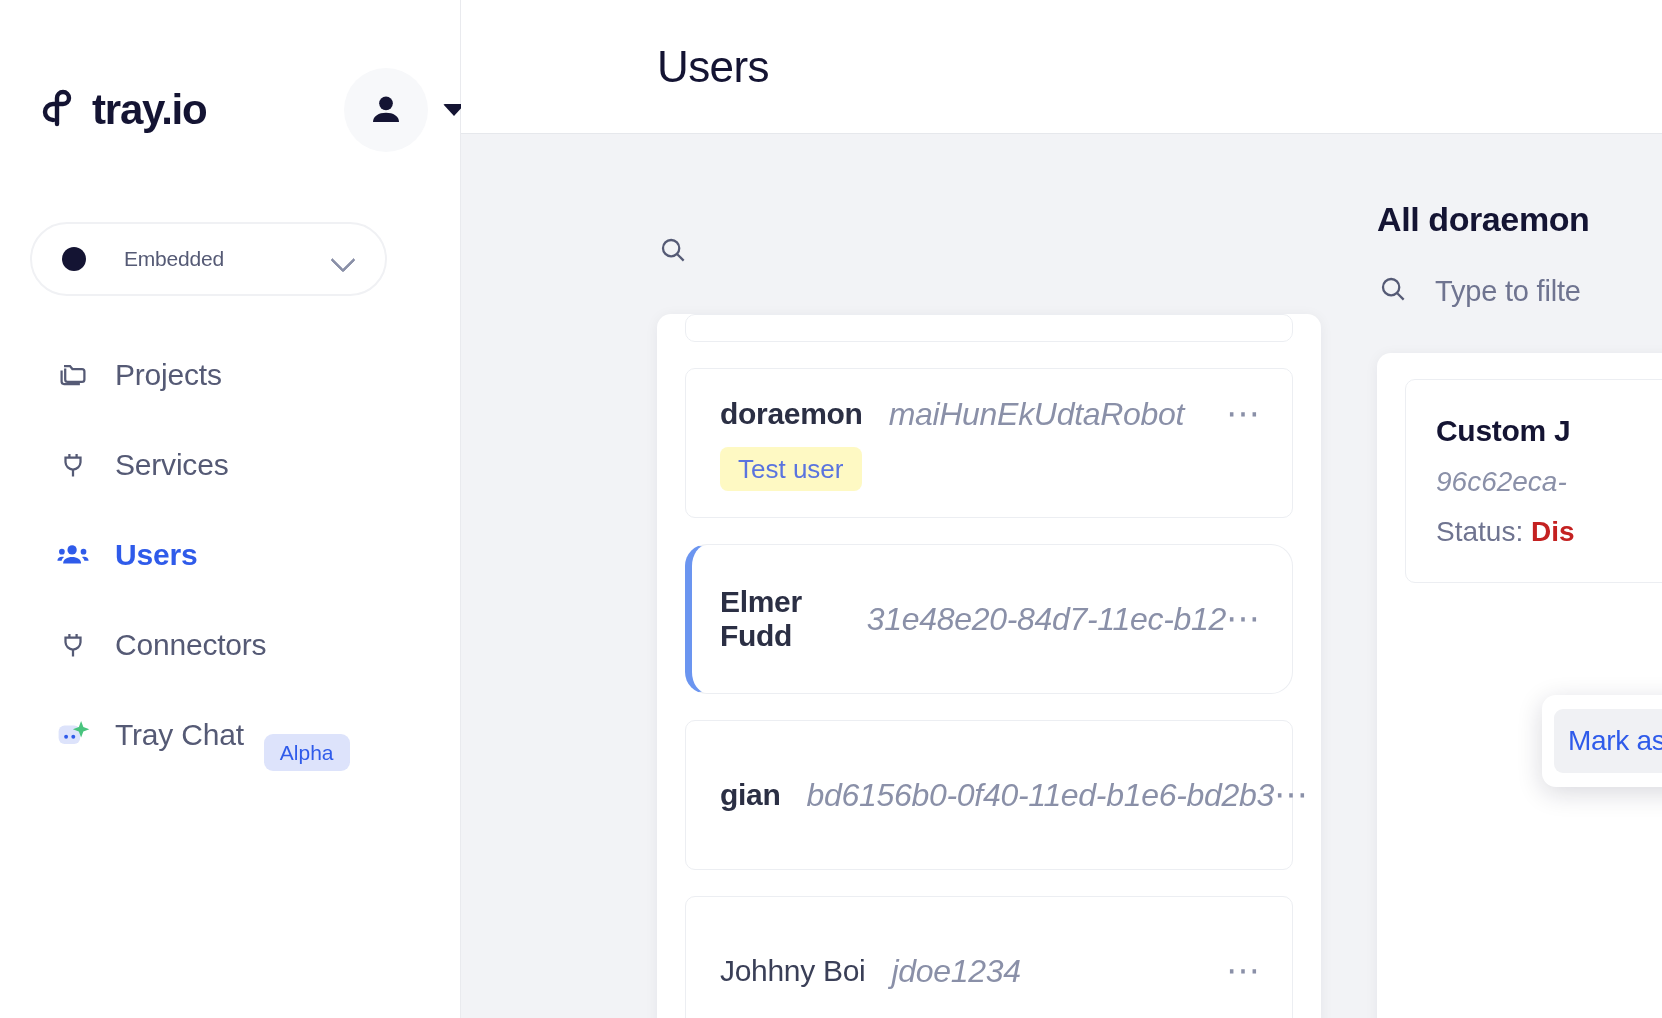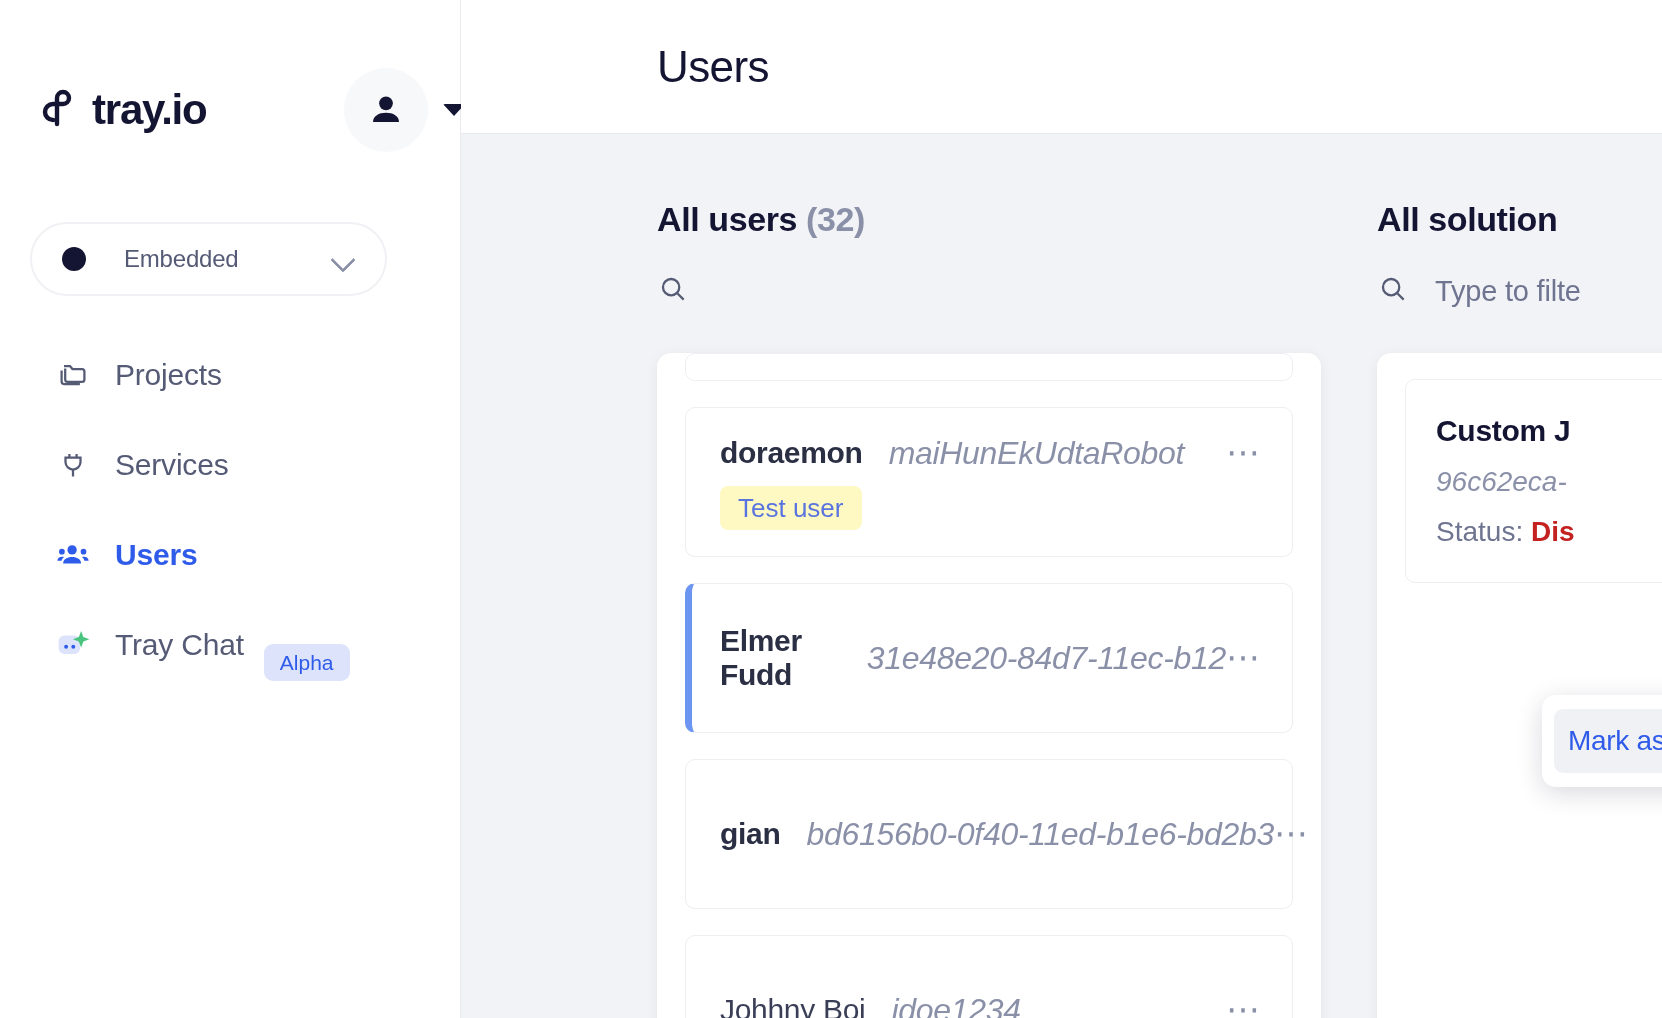--- a/index.html
+++ b/index.html
@@ -82,21 +82,21 @@
     align-items: center;
     padding: 0 30px;
     background: #fff;
   }
   .ws-dot {
     width: 24px; height: 24px; border-radius: 50%;
     background: #141433; flex: 0 0 24px;
   }
   .ws-label {
     margin-left: 38px;
-    font-size: 24px;
+    font-size: 21px;
     color: #555a75;
     font-weight: 400;
     letter-spacing: -0.2px;
   }
   .ws-caret {
     margin-left: auto;
     width: 24px; height: 24px;
     position: relative;
   }
   .ws-caret::after {
@@ -221,21 +221,21 @@
     height: 150px;
     margin-bottom: 26px;
     display: flex;
     flex-direction: column;
     justify-content: center;
     padding-left: 34px;
     padding-right: 20px;
     background: #fff;
   }
   .user-row.partial { height: 28px; margin-top: -26px; }
-  .user-row.selected { border-left: 7px solid #6b95f0; padding-left: 28px; }
+  .user-row.selected { border-left: 7px solid #6b95f0; padding-left: 28px; border-radius: 22px; }
 
   .user-line { display: flex; align-items: center; }
   .user-name {
     font-size: 30px;
     color: #2b2f44;
     font-weight: 700;
     letter-spacing: -0.3px;
   }
   .user-name.light { font-weight: 400; color: #3a3f57; }
   .user-uid {
@@ -370,20 +370,29 @@
             <circle cx="11.4" cy="8.6" r="3.1"></circle>
             <path d="M5.4 17.6c0-2.8 2.7-4.3 6-4.3s6 1.5 6 4.3z"></path>
             <circle cx="4.6" cy="9.8" r="1.9"></circle>
             <circle cx="19" cy="9.8" r="1.9"></circle>
             <path d="M1.6 15.8c0-1.7 1.4-2.6 3-2.6.5 0 1 .1 1.4.2-.9.8-1.4 1.7-1.6 2.4zM22.4 15.8c0-1.7-1.4-2.6-3-2.6-.5 0-1 .1-1.4.2.9.8 1.4 1.7 1.6 2.4z"></path>
           </svg>
         </span>
         <span class="nav-label">Users</span>
       </div>
 
+      <div class="nav-item">
+        <span class="nav-icon">
+          <svg width="36" height="36" viewBox="0 0 24 24" fill="none" stroke="#555a75" stroke-width="1.5">
+            <path d="M7 7h10v3.2A5 5 0 0 1 12 15a5 5 0 0 1-5-4.8z"></path>
+            <path d="M9.6 4.6V7M14.4 4.6V7M12 15v4.6"></path>
+          </svg>
+        </span>
+        <span class="nav-label">Connectors</span>
+      </div>
 
       <div class="nav-item">
         <span class="nav-icon">
           <svg width="36" height="36" viewBox="0 0 24 24">
             <rect x="2.4" y="5.6" width="14.4" height="12.4" rx="4" fill="#dde3fb"></rect>
             <circle cx="7.4" cy="13.2" r="1.3" fill="#2f5bea"></circle>
             <circle cx="12.2" cy="13.2" r="1.3" fill="#2f5bea"></circle>
             <path d="M17.4 2.6l1.5 4 4 1.5-4 1.5-1.5 4-1.5-4-4-1.5 4-1.5z" fill="#49c47e"></path>
           </svg>
         </span>
@@ -396,24 +405,20 @@
 
   <section class="main">
 
     <div class="topbar">
       <h1 class="page-title">Users</h1>
     </div>
 
     <div class="columns">
 
       <div class="col col-users">
-        <div class="col-head">
-          <span>All users</span>
-          <span class="count">(32)</span>
-        </div>
 
         <div class="filter-row">
           <span>
             <svg width="32" height="32" viewBox="0 0 24 24" fill="none" stroke="#555a75" stroke-width="1.7">
               <circle cx="10.6" cy="10.6" r="6.1"></circle>
                 <path d="M15.2 15.2L20 20"></path>
             </svg>
           </span>
         </div>
 
@@ -452,21 +457,21 @@
               <span class="user-uid">jdoe1234</span>
               <span class="row-dots">⋯</span>
             </div>
           </div>
 
         </div>
       </div>
 
       <div class="col col-solutions">
         <div class="col-head">
-          <span>All solution</span>
+          <span>All doraemon</span>
         </div>
 
         <div class="filter-row">
           <span>
             <svg width="32" height="32" viewBox="0 0 24 24" fill="none" stroke="#555a75" stroke-width="1.7">
               <circle cx="10.6" cy="10.6" r="6.1"></circle>
                 <path d="M15.2 15.2L20 20"></path>
             </svg>
           </span>
           <input class="filter-input" value="" placeholder="Type to filte" style="">

